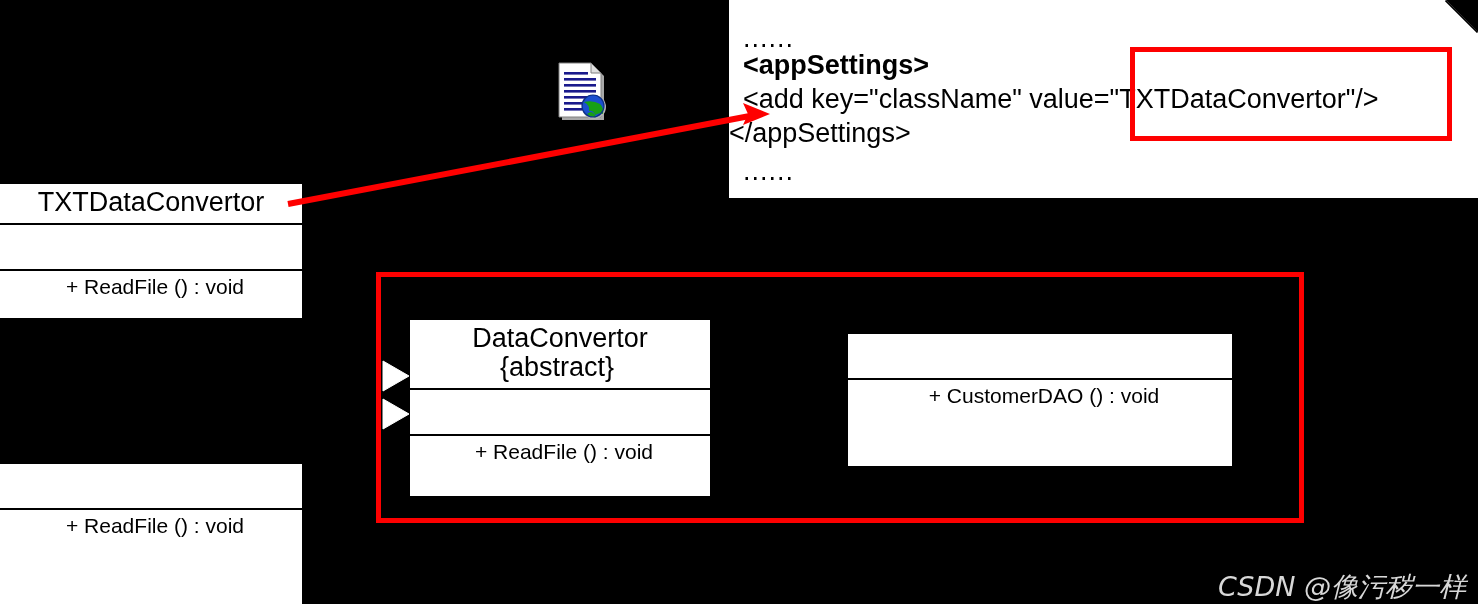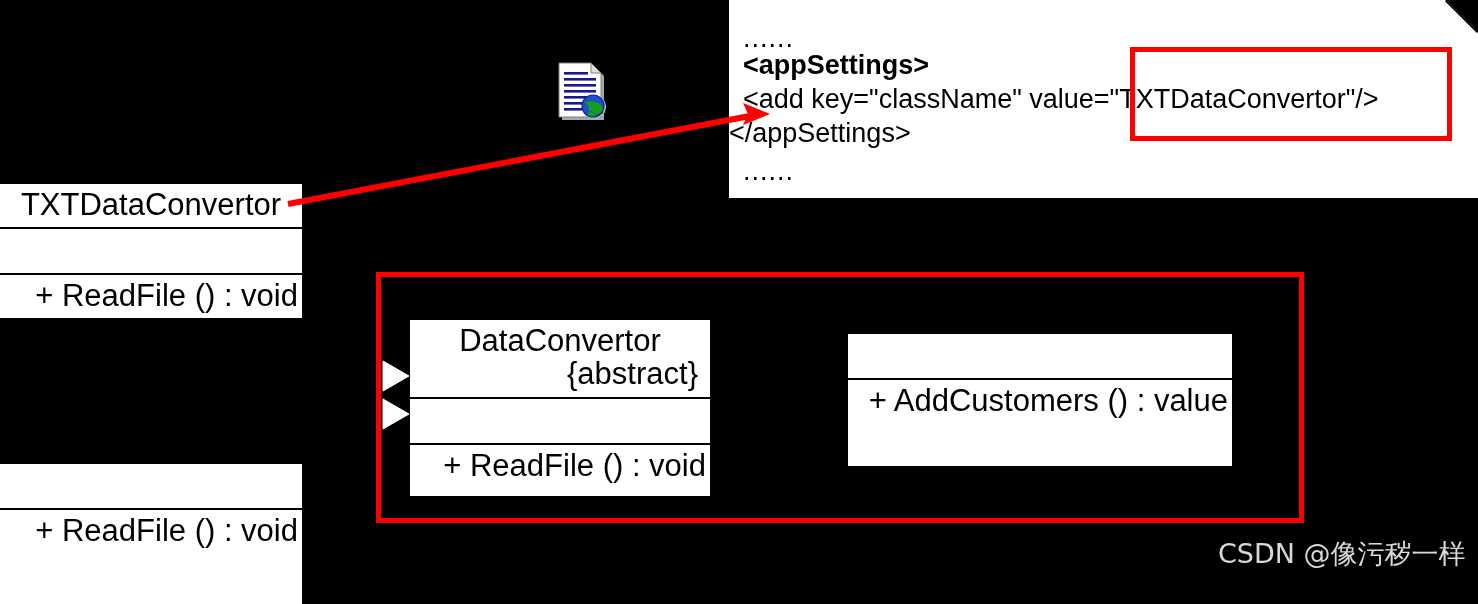--- a/index.html
+++ b/index.html
@@ -20,46 +20,46 @@
   
   .uml-class {
     position: absolute;
     background: #ffffff;
     border: 2px solid #000000;
     box-sizing: border-box;
     color: #000000;
   }
   .uml-name {
     text-align: center;
-    font-size: 31px;
+    font-size: 27px;
     line-height: 1.08;
     padding: 4px 6px 6px 6px;
     white-space: nowrap;
     color: #000000;
   }
   .uml-name.two-line { text-align: center; }
   .uml-name .abstract-tag {
     display: block;
-    text-align: right;
+    text-align: center;
     padding-right: 6px;
   }
   .uml-divider {
     height: 2px;
     background: #000000;
     width: 100%;
   }
   .uml-attrs {
     height: 44px;
   }
   .uml-ops {
-    font-size: 31px;
+    font-size: 21px;
     line-height: 1.05;
     padding: 5px 4px 6px 12px;
     white-space: nowrap;
-    text-align: right;
+    text-align: center;
   }
 
   
   .note-panel {
     position: absolute;
     background: #ffffff;
     box-sizing: border-box;
   }
   .note-fold {
     position: absolute;
@@ -193,28 +193,28 @@
     <div class="uml-divider"></div>
     <div class="uml-attrs"></div>
     <div class="uml-divider"></div>
     <div class="uml-ops">+  ReadFile () : void</div>
   </div>
 
   <div class="uml-class" style="left:846px; top:330px; width:388px; height:138px;">
     <div class="uml-divider"></div>
     <div class="uml-attrs"></div>
     <div class="uml-divider"></div>
-    <div class="uml-ops">+  AddCustomers () : value</div>
+    <div class="uml-ops">+  CustomerDAO () : void</div>
   </div>
 
   <svg class="overlay">
 
     <polygon points="383,361 409,376 383,391" fill="#ffffff" stroke="#ffffff" stroke-width="1"></polygon>
 
     <polygon points="383,399 409,414 383,429" fill="#ffffff" stroke="#ffffff" stroke-width="1"></polygon>
 
     <line x1="288" y1="204" x2="755" y2="115" stroke="#fe0000" stroke-width="6"></line>
     <polygon points="770,114 743,103 748,114 743,125" fill="#fe0000"></polygon>
   </svg>
 
-  <div class="watermark" style="left:1218px; top:536px;">CSDN @像污秽一样</div>
+  <div class="watermark" style="left:1218px; top:569px;font-style:italic;">CSDN @像污秽一样</div>
 
 </div>
 
 </body></html>

